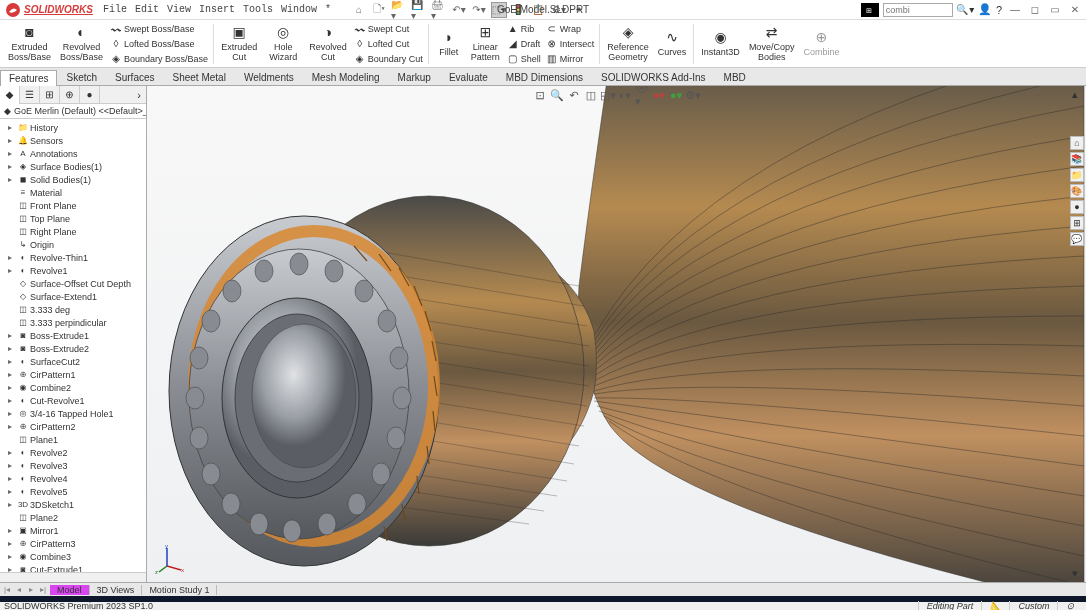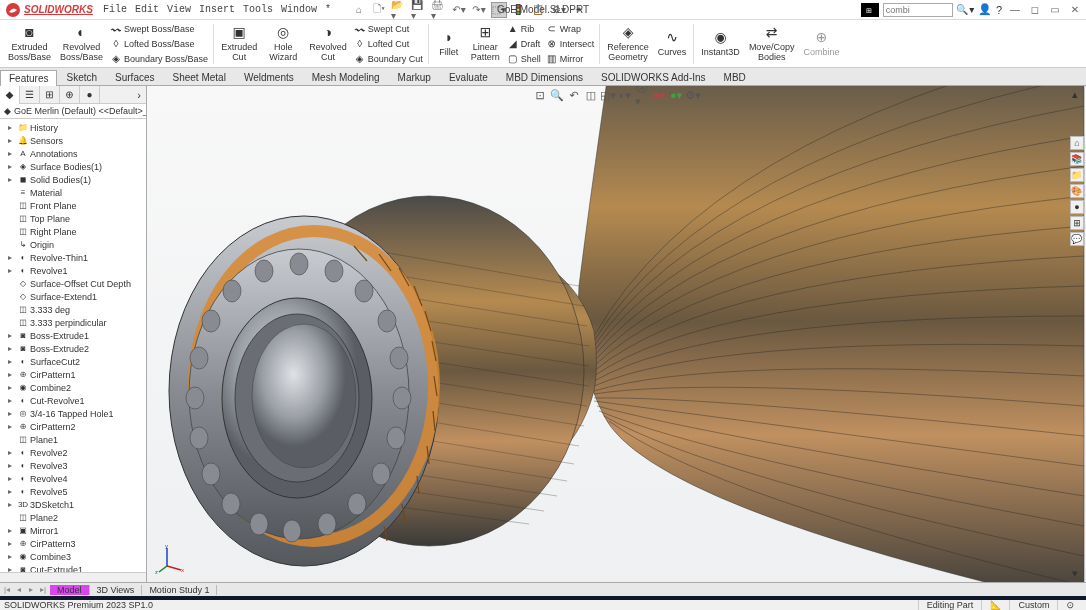--- a/index.html
+++ b/index.html
@@ -68,23 +68,23 @@
 .triad { position: absolute; left: 8px; bottom: 8px; width: 30px; height: 30px; }
 
 
 .bottom-tabs { height: 14px; background: #e8e8e8; display: flex; align-items: center; border-top: 1px solid #aaa; font-size: 9px; }
 .bottom-tabs .btab { padding: 0 7px; border-right: 1px solid #bbb; cursor: pointer; }
 .bottom-tabs .btab.active { background: #d946ef; }
 .bottom-tabs .ctrls { display: flex; gap: 2px; padding: 0 2px; }
 .bottom-tabs .ctrls span { width: 10px; text-align: center; cursor: pointer; color: #888; font-size: 8px; }
 
 
-.statusbar { height: 14px; background: #f0f0f0; border-top: 4px solid #0f172a; display: flex; align-items: center; font-size: 9px; padding: 0 4px; }
+.statusbar { height: 14px; background: #f0f0f0; border-top: 6px solid #0f172a; display: flex; align-items: center; font-size: 9px; padding: 0 4px; }
 .statusbar .spacer { flex: 1; }
-.statusbar .sitem { padding: 0 8px; border-left: 1px solid #ccc; }
+.statusbar .sitem { padding: 0 8px; border-left: 1px solid #ccc; font-style: italic; }
 </style>
 </head>
 <body>
 
 <div class="titlebar">
   <div class="logo">
     <svg width="16" height="16">
         <circle cx="8" cy="8" r="7" fill="#d63b3b"></circle>
         <path d="M4 10 Q8 4 12 8 Q8 12 4 10" fill="#fff"></path>
       </svg>

